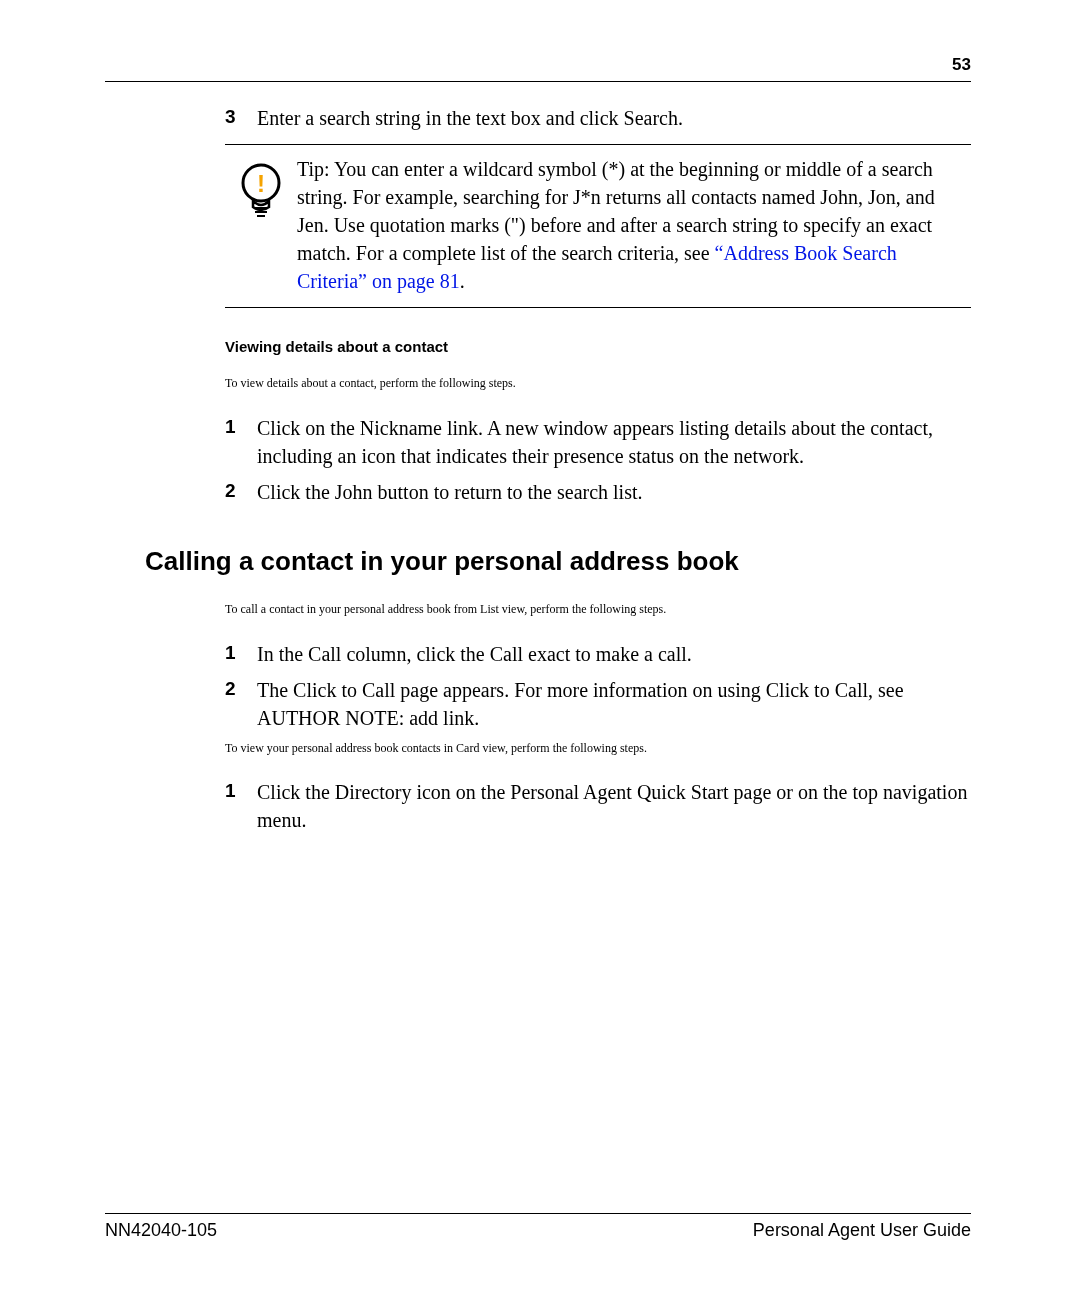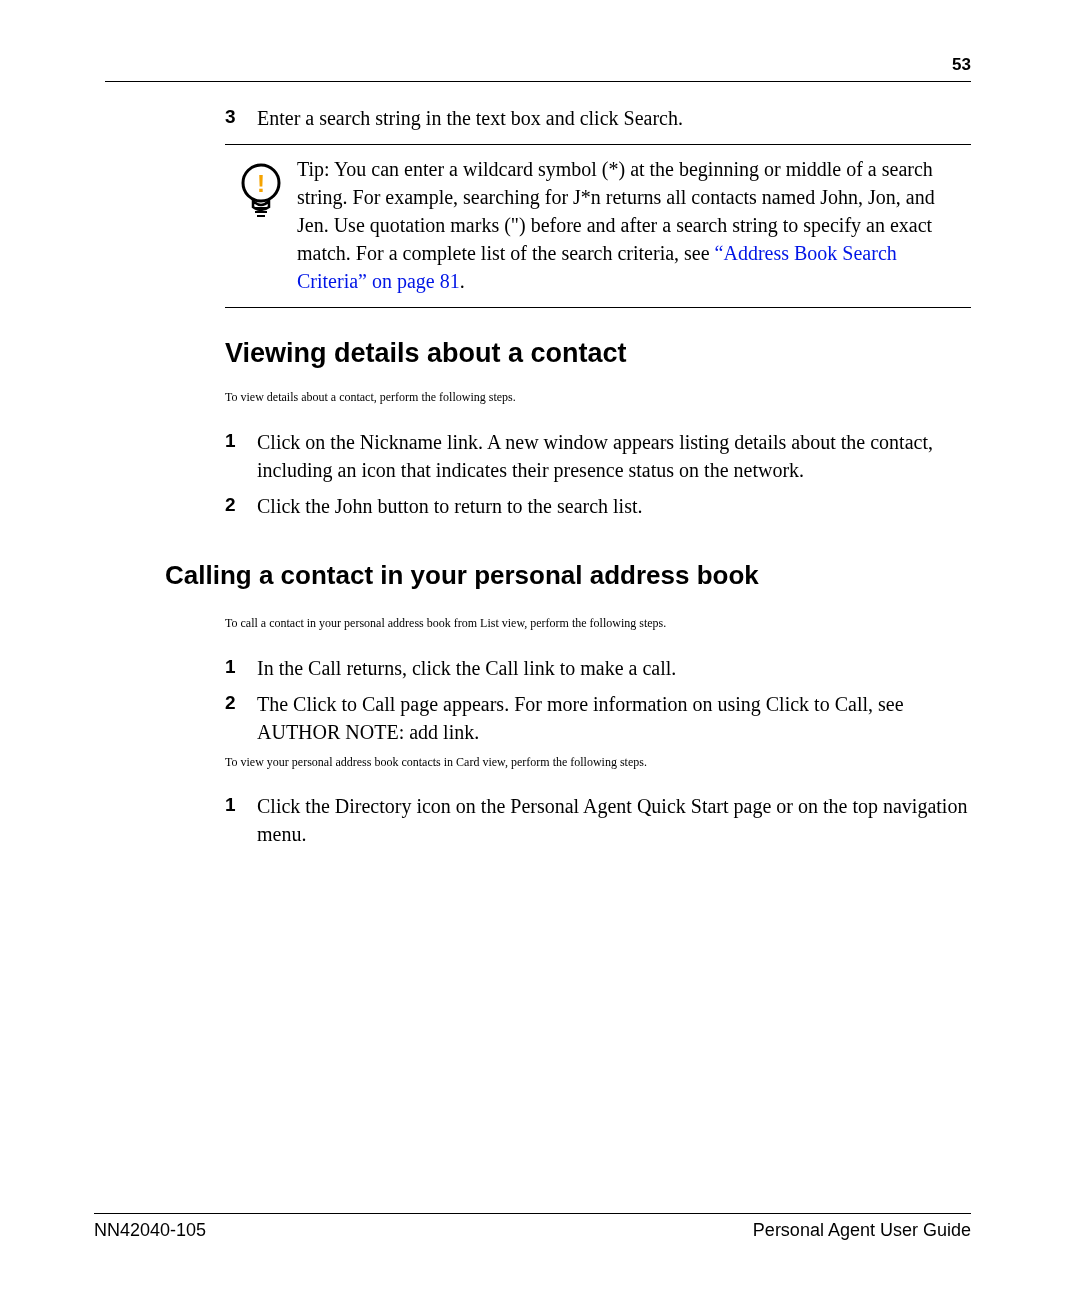--- a/index.html
+++ b/index.html
@@ -66,39 +66,39 @@
     flex: 1;
     font-size: 20px;
     line-height: 1.4;
   }
   .link {
     color: #0015e6;
   }
   .h3 {
     font-family: Arial, Helvetica, sans-serif;
     font-weight: bold;
-    font-size: 27px;
+    font-size: 15px;
     margin: 30px 0 20px 0;
   }
   .h2 {
     font-family: Arial, Helvetica, sans-serif;
     font-weight: bold;
     font-size: 26px;
     margin: 40px 0 24px 0;
   }
   .para {
     font-size: 12px;
     line-height: 1.4;
     margin-bottom: 22px;
   }
-  .h2-block { margin-left: 60px; }
+  .h2-block { margin-left: 40px; }
   .footer {
     position: absolute;
     bottom: 55px;
-    left: 94px;
+    left: 105px;
     right: 105px;
   }
   .footer-rule {
     border: none;
     border-top: 1.3px solid #000;
     margin: 0 0 6px 0;
   }
   .footer-row {
     display: flex;
     justify-content: space-between;
@@ -154,21 +154,21 @@
     </div>
   </div>
 
   <div class="h2-block">
     <div class="h2">Calling a contact in your personal address book</div>
   </div>
   <div class="content-indent">
     <div class="para">To call a contact in your personal address book from List view, perform the following steps.</div>
     <div class="num-item">
       <div class="num">1</div>
-      <div class="txt">In the Call returns, click the Call link to make a call.</div>
+      <div class="txt">In the Call column, click the Call exact to make a call.</div>
     </div>
     <div class="num-item">
       <div class="num">2</div>
       <div class="txt">The Click to Call page appears.  For more information on using Click to Call, see AUTHOR NOTE:  add link.</div>
     </div>
   </div>
 
   <div class="content-indent">
     <div class="para">To view your personal address book contacts in Card view, perform the following steps.</div>
     <div class="num-item">

